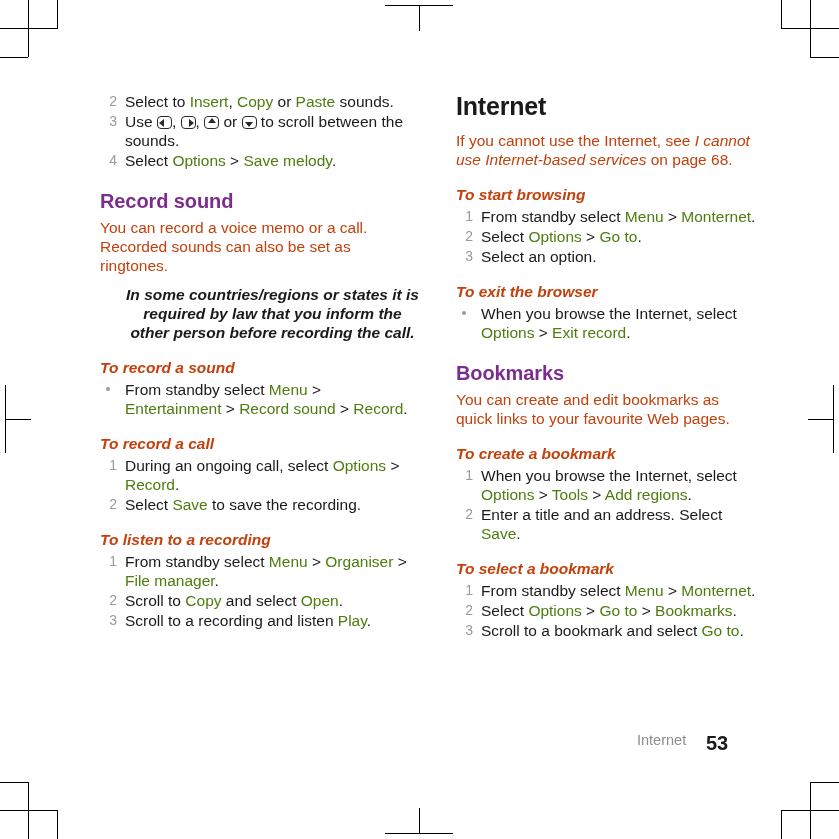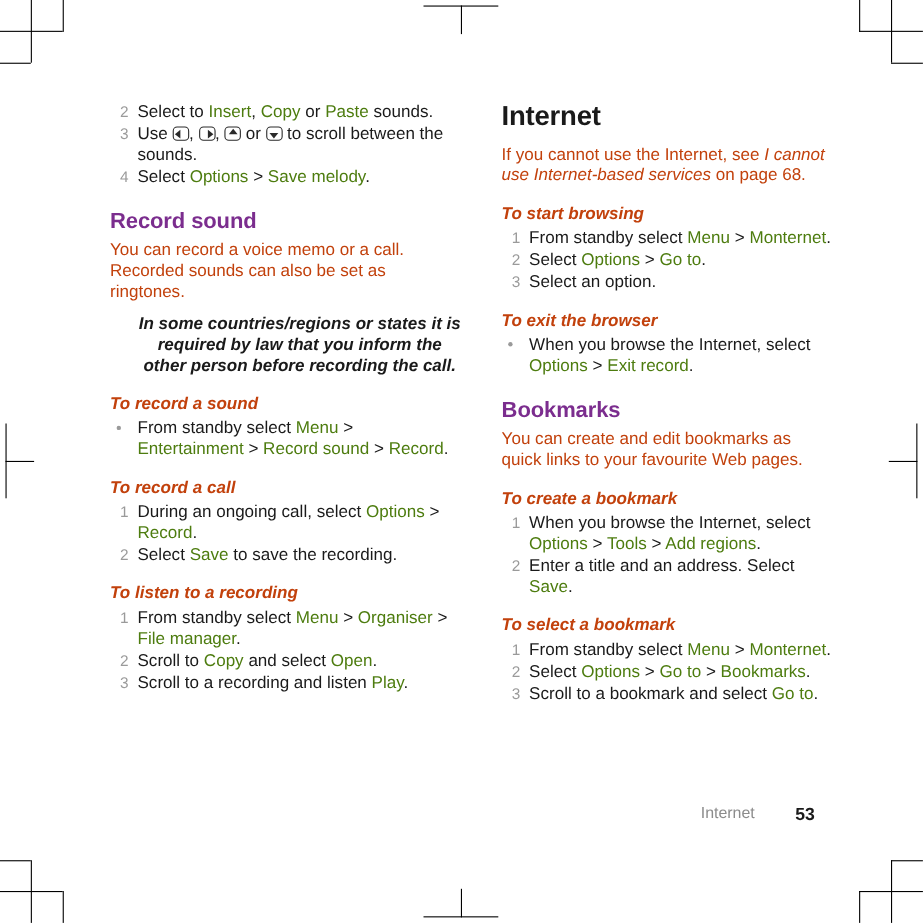--- a/index.html
+++ b/index.html
@@ -185,24 +185,24 @@
     width: 300px;
     font-size: 14.5px;
   }
   .footer .fchapter {
     position: absolute;
     left: 181px;
     color: #8c8c8c;
   }
   .footer .fpage {
     position: absolute;
-    left: 267px;
+    left: 250px;
     color: #1a1a1a;
     font-weight: bold;
-    font-size: 16px;
+    font-size: 20px;
   }
 </style>
 </head>
 <body>
 
 <div>
 
   <div class="mark v" style="left:28px; top:0; height:57px;"></div>
   <div class="mark v" style="left:57px; top:0; height:29px;"></div>
   <div class="mark h" style="left:0; top:28px; width:57px;"></div>

